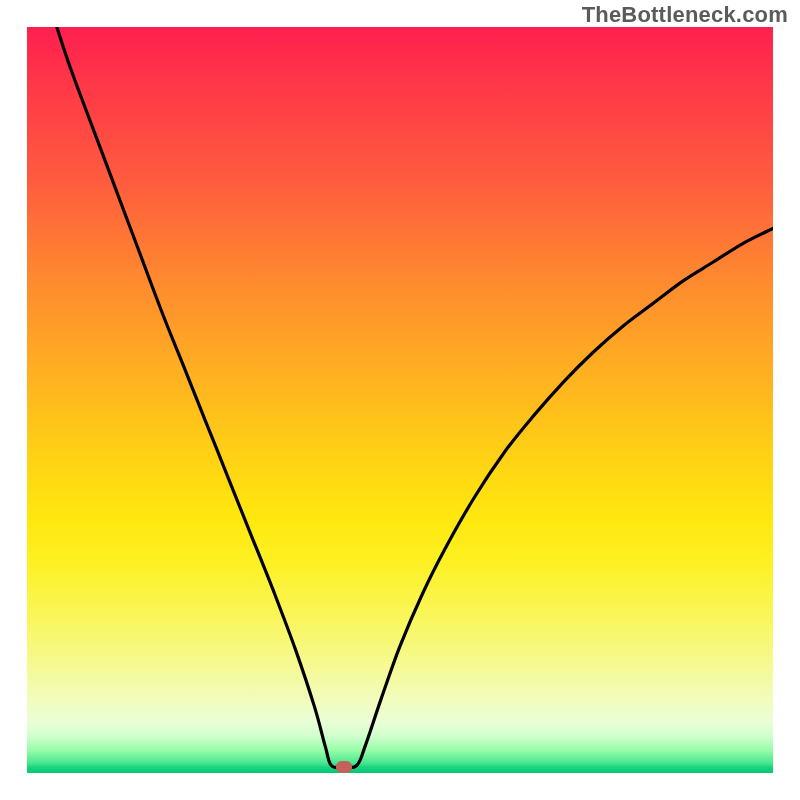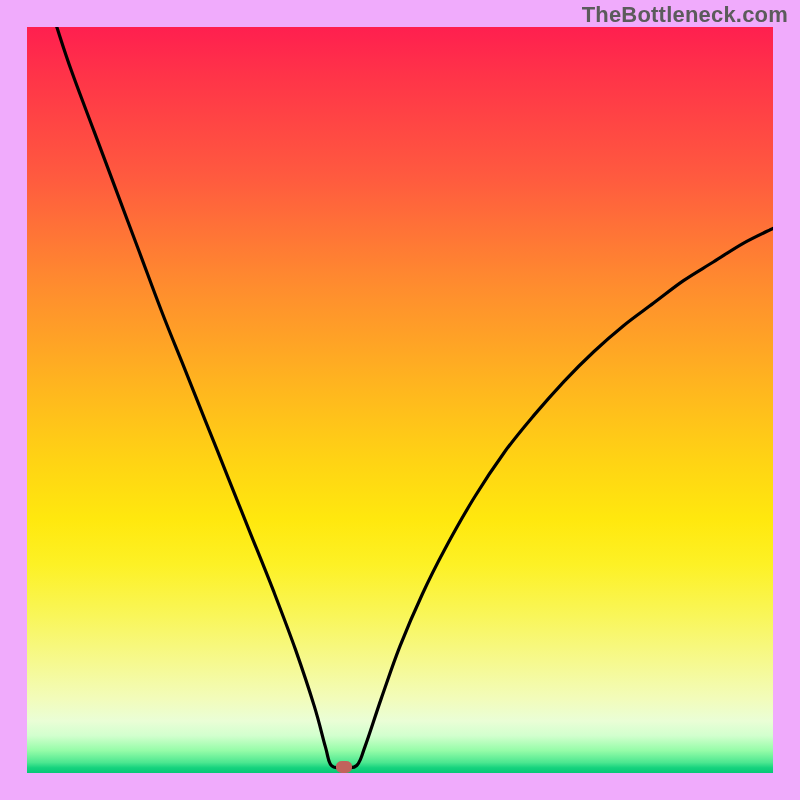--- a/index.html
+++ b/index.html
@@ -9,21 +9,21 @@
     height: 800px;
     background: #000;
     font-family: Arial, Helvetica, sans-serif;
     overflow: hidden;
   }
   .frame {
     position: absolute;
     left: 0; top: 0;
     width: 800px;
     height: 800px;
-    background: #f0abfc;
+    background: #ffffff;
   }
   .watermark {
     position: absolute;
     top: 2px;
     right: 12px;
     color: #5b5b5b;
     font-size: 22px;
     font-weight: 600;
     letter-spacing: 0.2px;
     z-index: 30;

